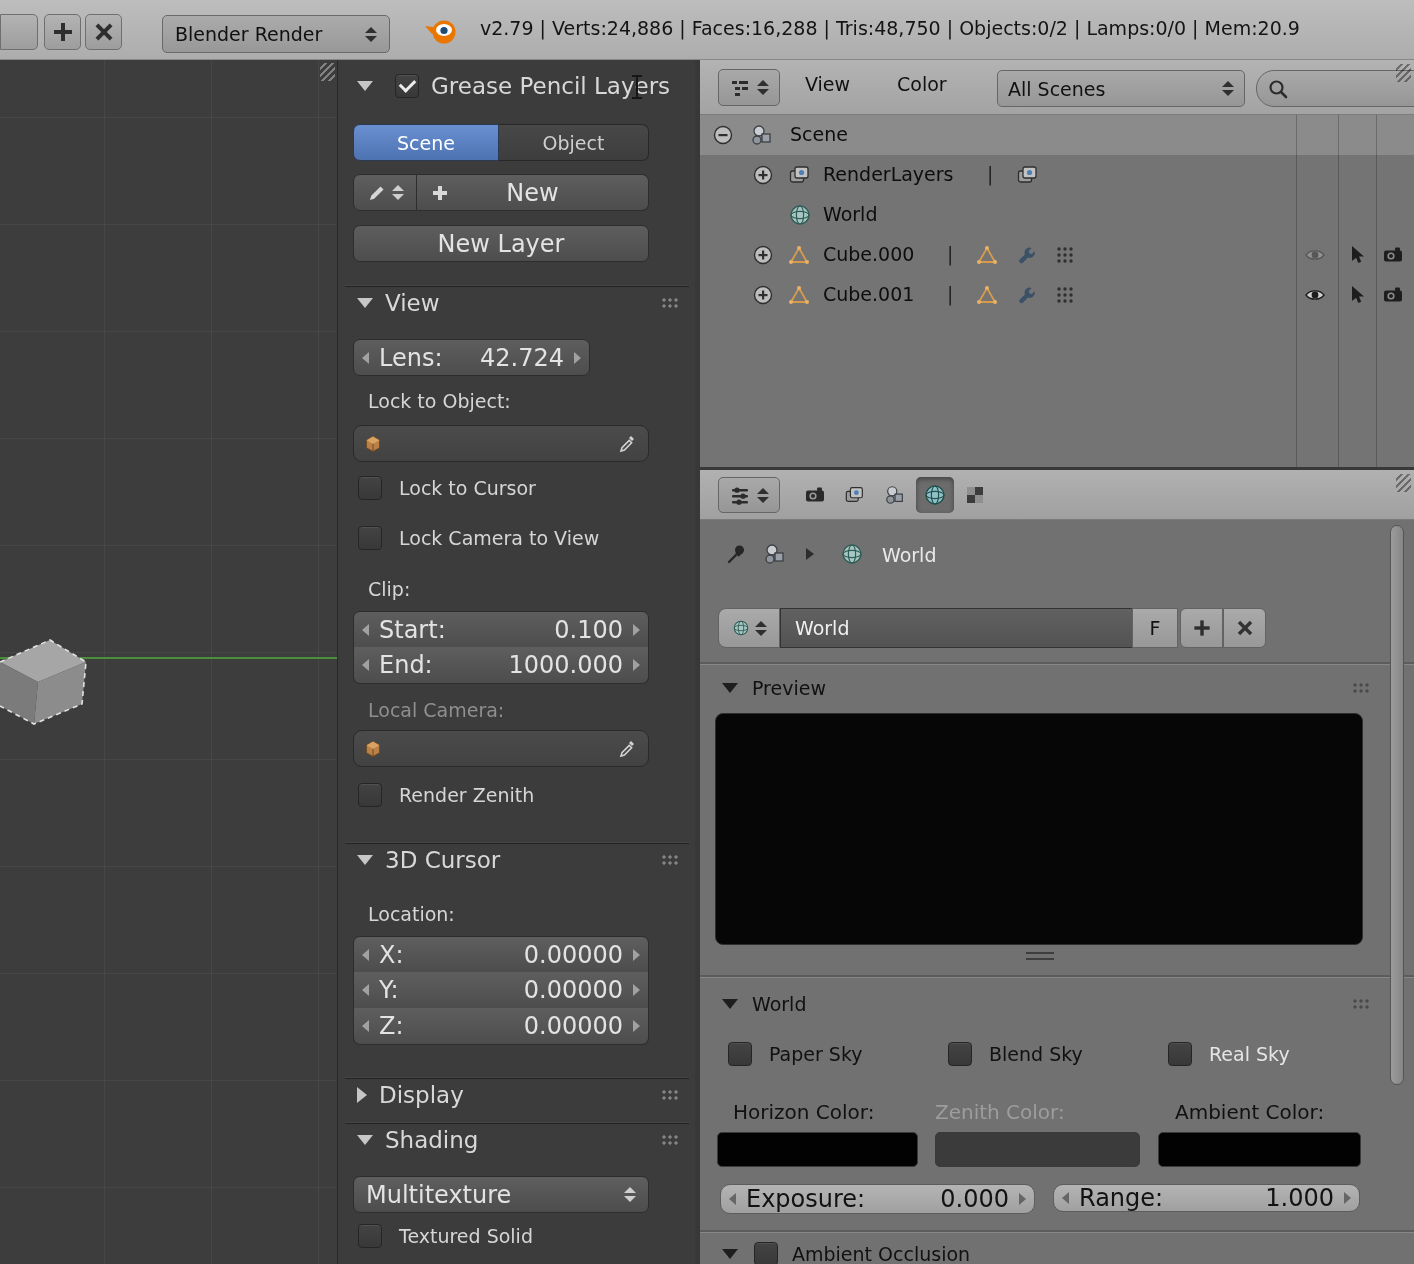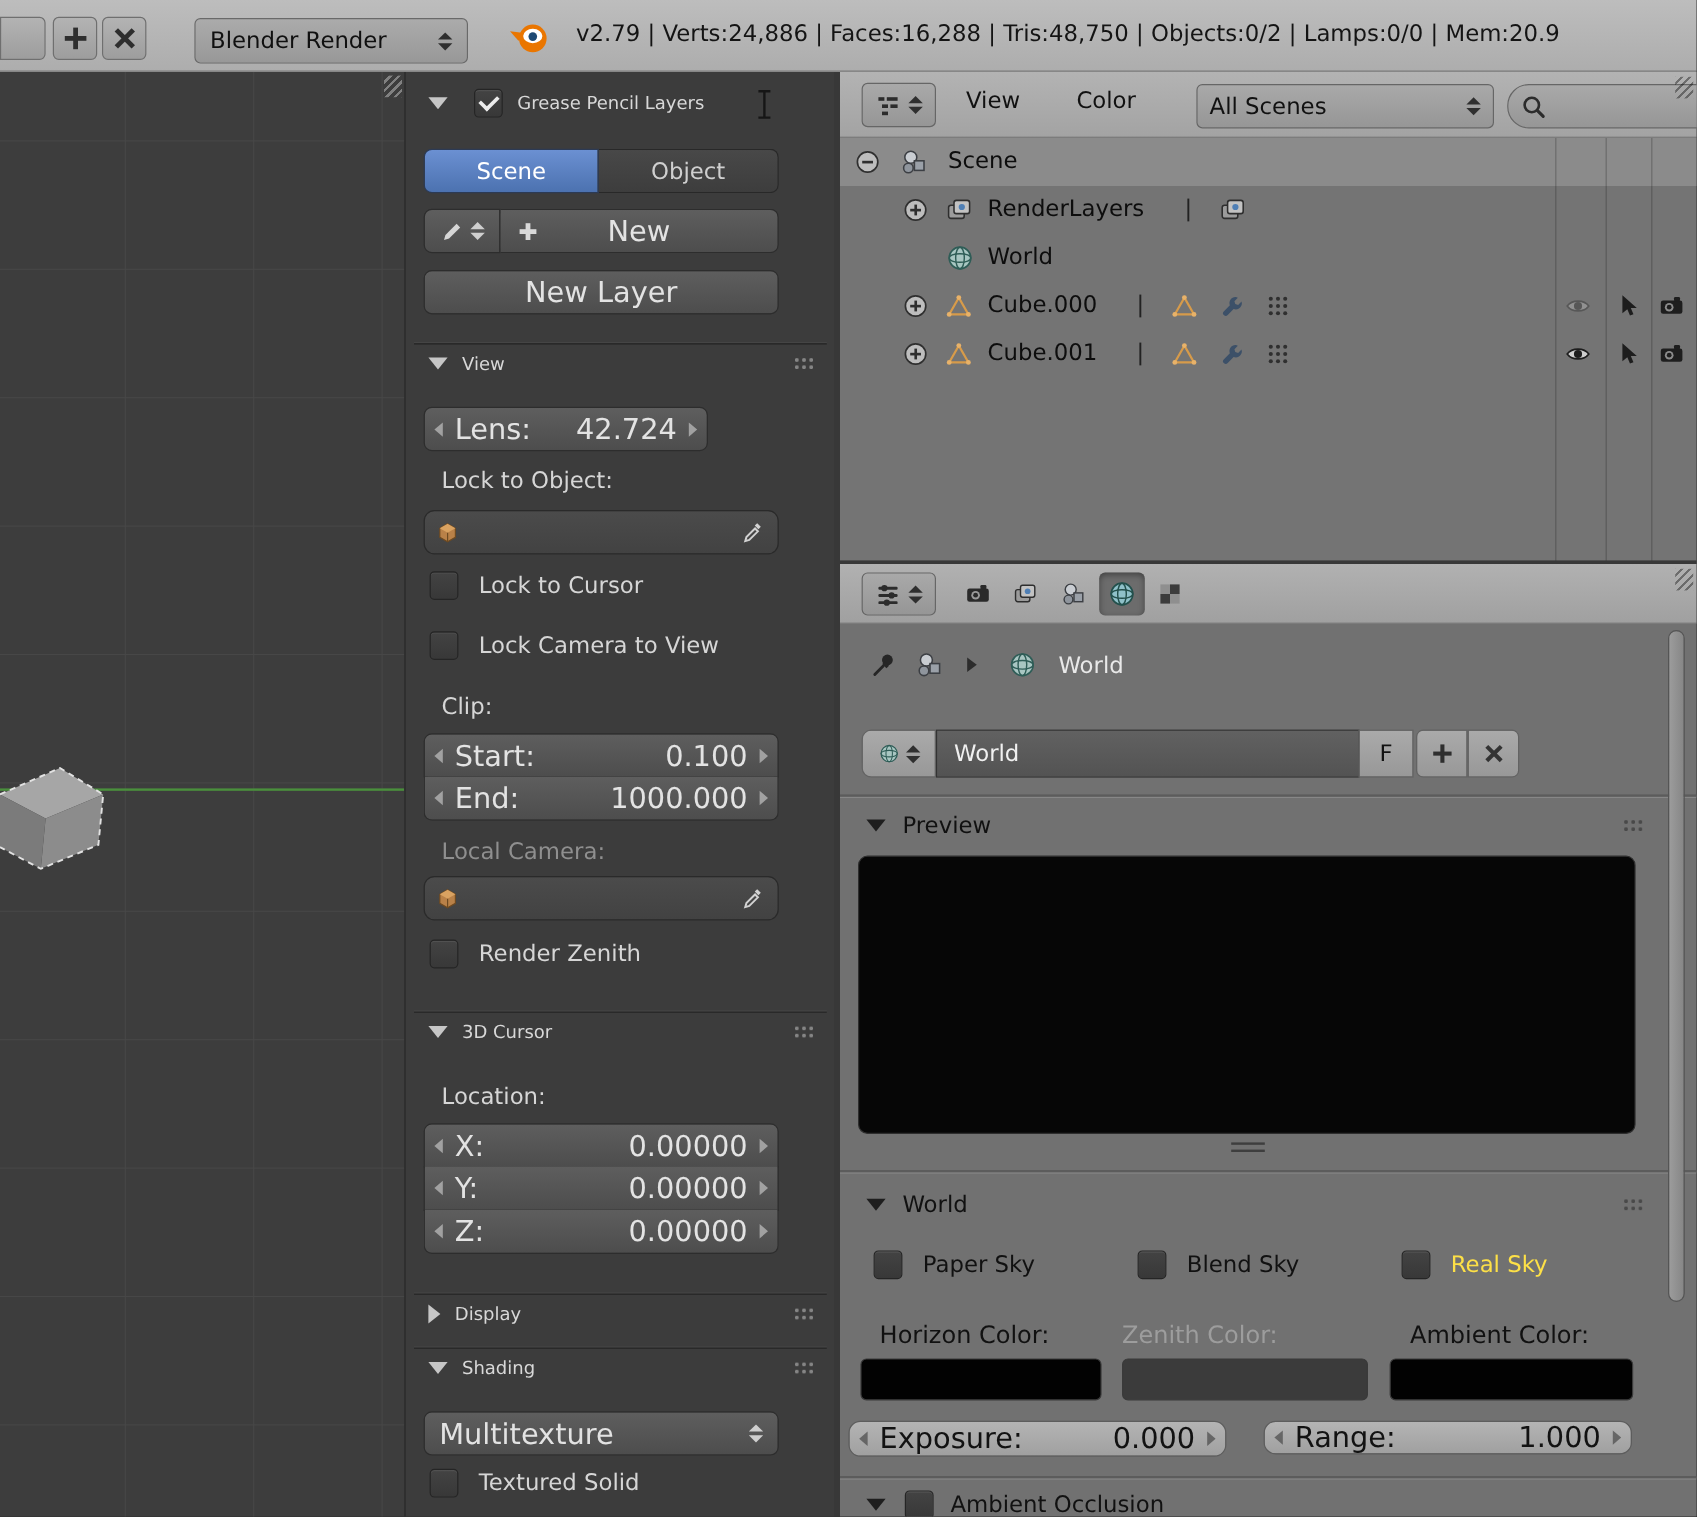--- a/index.html
+++ b/index.html
@@ -39,21 +39,21 @@
     background-image:linear-gradient(#474747 1px,transparent 1px),linear-gradient(90deg,#474747 1px,transparent 1px);
     background-size:107px 107px;background-position:-3px 57px;overflow:hidden}
   #axis-y{position:absolute;left:0;top:597px;width:337px;height:2px;background:#4a8f3c}
 
   
   #npanel{position:absolute;left:337px;top:60px;width:358px;height:1204px;background:#3c3c3c;
     border-left:1px solid #292929;overflow:hidden;color:#dcdcdc}
   .nhead{position:absolute;left:7px;width:344px;height:32px;display:flex;align-items:center;
     border-top:1px solid rgba(0,0,0,.42);box-shadow:0 -1px 0 rgba(255,255,255,.05)}
   .nhead.first{border-top:none;box-shadow:none}
-  .nht{font-size:15px;color:#d8d8d8;margin-left:12px}
+  .nht{font-size:23px;color:#d8d8d8;margin-left:12px}
   .tri{width:0;height:0;display:inline-block;flex:none}
   .tri.down.light{border-left:8px solid transparent;border-right:8px solid transparent;border-top:10px solid #c6c6c6}
   .tri.right.light{border-top:8px solid transparent;border-bottom:8px solid transparent;border-left:10px solid #c6c6c6}
   .tri.down.dark{border-left:8px solid transparent;border-right:8px solid transparent;border-top:10px solid #1e1e1e}
   .tri.right.small{border-top:6px solid transparent;border-bottom:6px solid transparent;border-left:8px solid #2c2c2c}
   .dots{width:18px;height:12px;margin-left:auto;margin-right:10px;flex:none;
     background-image:radial-gradient(circle, rgba(205,205,205,.5) 1.5px, transparent 1.7px);background-size:6px 6px}
   .dots.dark{background-image:radial-gradient(circle, rgba(25,25,25,.45) 1.5px, transparent 1.7px)}
   .checkbox{position:relative;flex:none;width:24px;height:24px;border-radius:4px;
     background:linear-gradient(#434343,#383838);border:1px solid #252525;box-shadow:inset 0 1px 0 rgba(255,255,255,.08)}
@@ -673,34 +673,34 @@
     </div>
 
     <div class="cbrow" style="left:28px;top:572px;color:#111">
       <span class="checkbox"></span>
       <span>Paper Sky</span>
     </div>
     <div class="cbrow" style="left:248px;top:572px;color:#111">
       <span class="checkbox"></span>
       <span>Blend Sky</span>
     </div>
-    <div class="cbrow" style="left:468px;top:572px;color:#fde047">
+    <div class="cbrow" style="left:468px;top:572px;color:#e5e5e5">
       <span class="checkbox"></span>
       <span>Real Sky</span>
     </div>
 
     <span class="plabel" style="left:33px;top:630px">Horizon Color:</span>
     <span class="plabel dim" style="left:235px;top:630px">Zenith Color:</span>
     <span class="plabel" style="left:475px;top:630px">Ambient Color:</span>
 
     <div class="swatch" style="left:17px;top:662px;width:201px;background:#020202"></div>
     <div class="swatch" style="left:235px;top:662px;width:205px;background:#3b3b3b"></div>
     <div class="swatch" style="left:458px;top:662px;width:203px;background:#020202"></div>
 
-    <div class="widget slider light" style="left:7px;top:714px;width:315px;height:30px">
+    <div class="widget slider light" style="left:20px;top:714px;width:315px;height:30px">
       <i class="sarr l"></i>
       <span class="slab">Exposure:</span>
       <span class="sval">0.000</span>
       <i class="sarr r"></i>
     </div>
     <div class="widget slider light" style="left:353px;top:714px;width:307px;height:28px">
       <i class="sarr l"></i>
       <span class="slab">Range:</span>
       <span class="sval">1.000</span>
       <i class="sarr r"></i>

